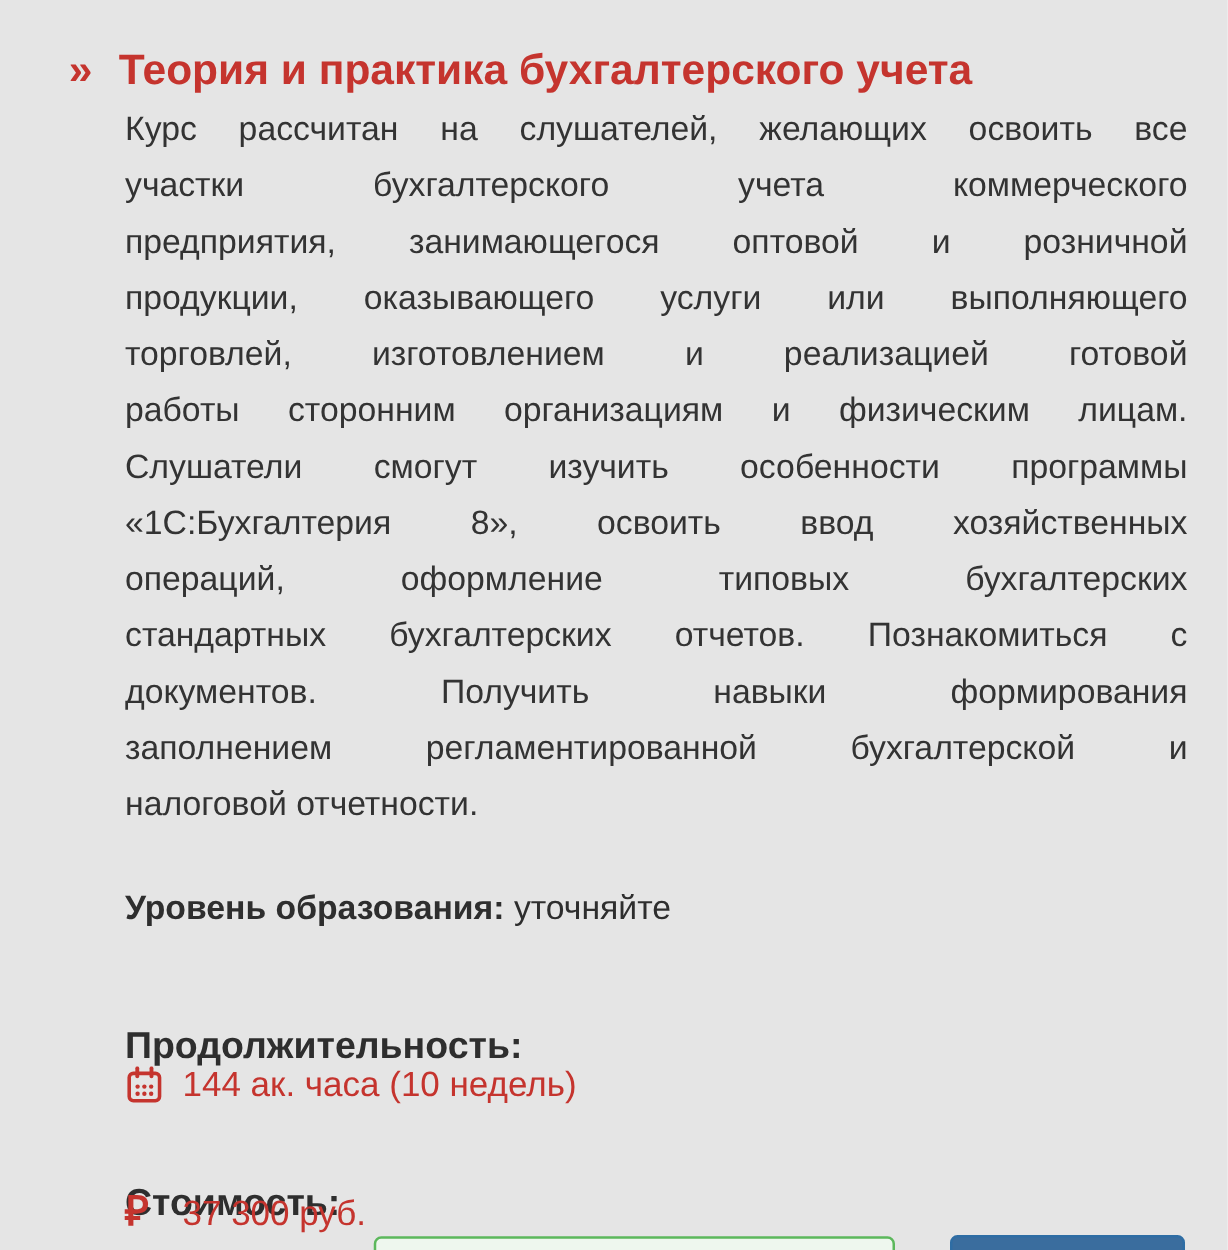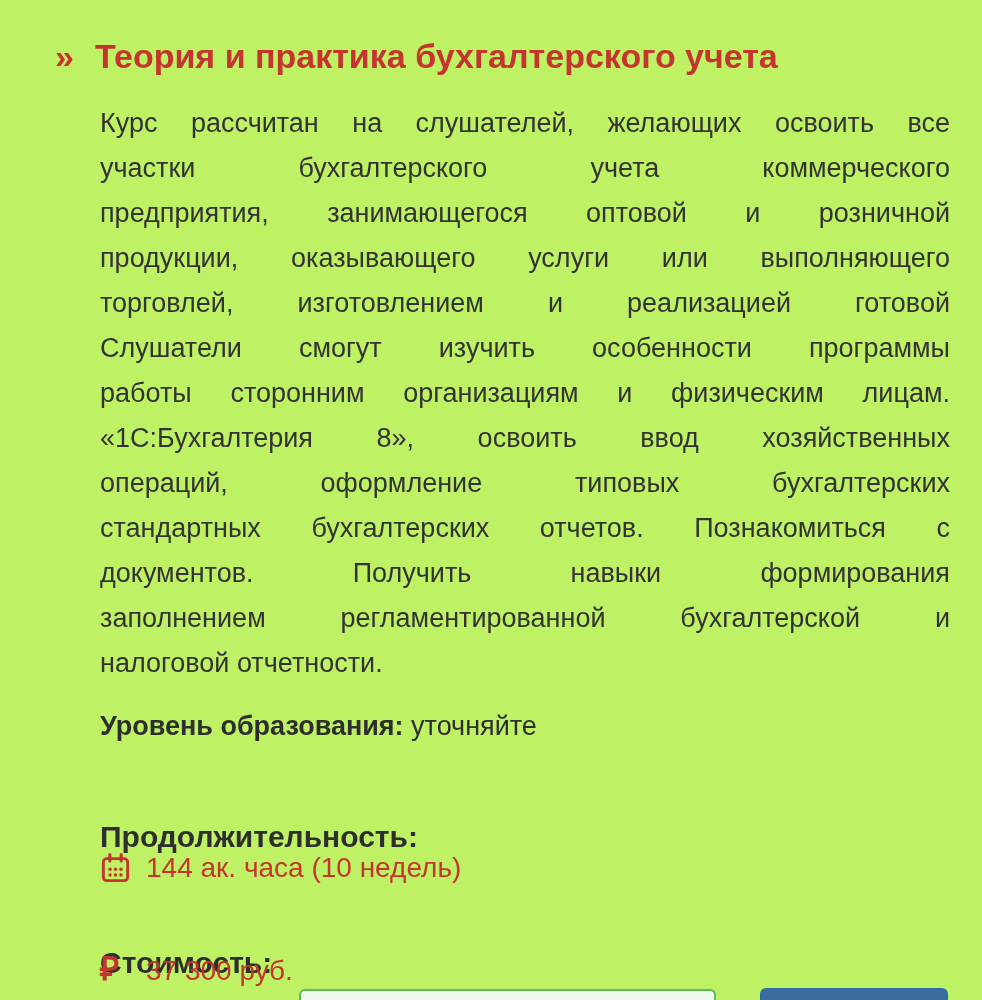--- a/index.html
+++ b/index.html
@@ -6,42 +6,41 @@
   body {
     width: 982px; height: 1000px;
     background: #ffffff;
     font-family: "Liberation Sans", sans-serif;
     color: #333333;
   }
   .page {
     position: relative;
     width: 982px; height: 1000px;
     overflow: hidden;
-    background: #bef264;
+    background: #e5e5e5;
   }
   
   .title {
     position: absolute;
     left: 55px; top: 12px;
     width: 900px;
     font-size: 34px;
     font-weight: 600;
     color: #c5342e;
     line-height: 42px;
     white-space: nowrap;
   }
   .title .marker { display: inline-block; margin-right: 21px; }
   
   .description {
     position: absolute;
     left: 100px; top: 81px;
     width: 850px;
     font-size: 27px;
     color: #333333;
-    margin-top: 20px;
   }
   .description .line {
     height: 45px;
     line-height: 45px;
     text-align: justify;
     text-align-last: justify;
     white-space: nowrap;
   }
   .description .line.last-line {
     text-align-last: left;
@@ -118,22 +117,22 @@
 <div class="page">
 
   <h1 class="title"><span class="marker">»</span><span>Теория и практика бухгалтерского учета</span></h1>
 
   <div class="description">
       <div class="line">Курс рассчитан на слушателей, желающих освоить все</div>
       <div class="line">участки бухгалтерского учета коммерческого</div>
       <div class="line">предприятия, занимающегося оптовой и розничной</div>
       <div class="line">продукции, оказывающего услуги или выполняющего</div>
       <div class="line">торговлей, изготовлением и реализацией готовой</div>
+      <div class="line">работы сторонним организациям и физическим лицам.</div>
       <div class="line">Слушатели смогут изучить особенности программы</div>
-      <div class="line">работы сторонним организациям и физическим лицам.</div>
       <div class="line">«1С:Бухгалтерия 8», освоить ввод хозяйственных</div>
       <div class="line">операций, оформление типовых бухгалтерских</div>
       <div class="line">стандартных бухгалтерских отчетов. Познакомиться с</div>
       <div class="line">документов. Получить навыки формирования</div>
       <div class="line">заполнением регламентированной бухгалтерской и</div>
       <div class="line last-line">налоговой отчетности.</div>
     </div>
 
   <div class="edu-level">
     <span class="label">Уровень образования:</span>

